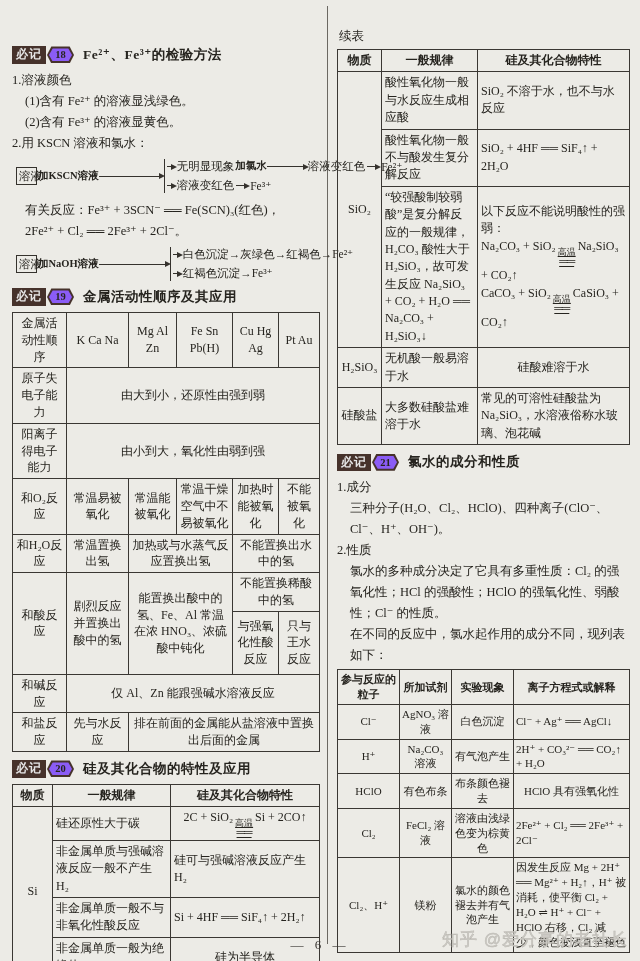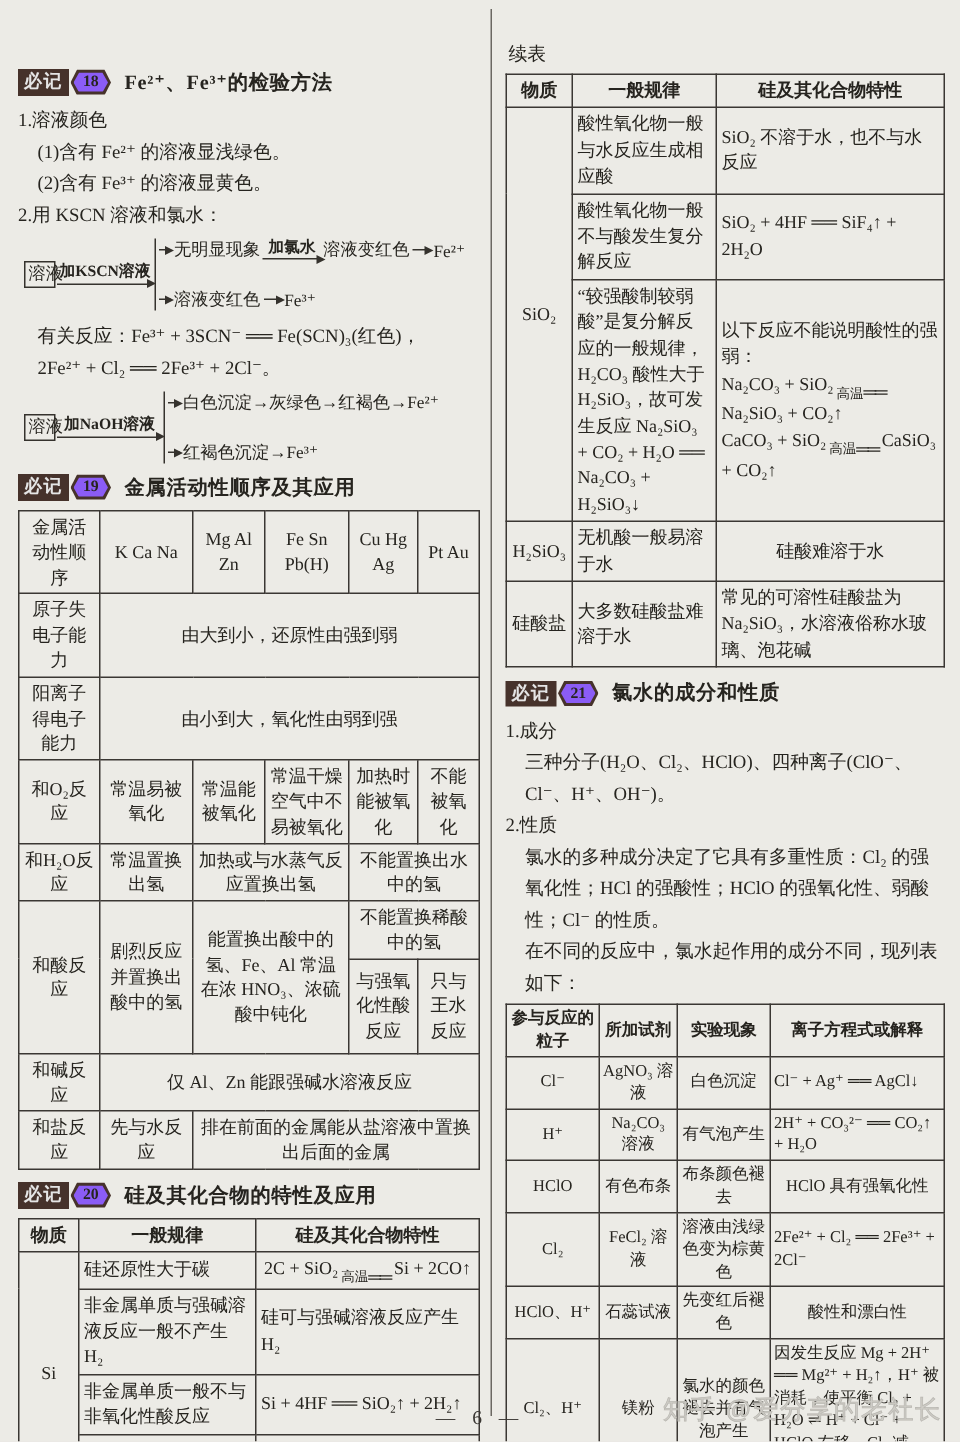--- a/index.html
+++ b/index.html
@@ -17,32 +17,32 @@
   .badge-num{margin-left:1px;width:27px;height:17px;clip-path:polygon(0 50%,16% 0,84% 0,100% 50%,84% 100%,16% 100%);background:#46322b;display:flex;align-items:center;justify-content:center;flex:none;}
   .badge-num-in{width:23px;height:13px;clip-path:polygon(0 50%,16% 0,84% 0,100% 50%,84% 100%,16% 100%);background:#8b5cf6;display:flex;align-items:center;justify-content:center;font-weight:bold;font-size:10.5px;}
   .sec-title{font-weight:bold;font-size:13.5px;letter-spacing:0.5px;}
 
   .para{font-size:12.5px;line-height:1.68;}
   .para.ind{padding-left:13px;}
 
   
   .flow{display:flex;align-items:center;margin:5px 0 7px 4px;font-size:11.5px;white-space:nowrap;}
   .flow-box{border:1px solid #35322d;width:15px;padding:1px 2px;text-align:center;word-break:break-all;line-height:1.25;flex:none;font-size:11.5px;}
-  .arrow-labeled{display:inline-flex;flex-direction:column;align-items:center;margin:0 1px;flex:none;}
+  .arrow-labeled{display:inline-flex;flex-direction:row;align-items:center;margin:0 1px;flex:none;}
   .al-label{font-size:10.5px;line-height:1.15;white-space:nowrap;font-weight:bold;}
   .al-line{display:block;height:0;border-top:1.2px solid #35322d;position:relative;}
   .al-line::after,.harrow::after{content:"";position:absolute;right:-2px;top:-3.5px;width:0;height:0;border-left:6px solid #35322d;border-top:3px solid transparent;border-bottom:3px solid transparent;}
   .harrow{display:inline-block;height:0;border-top:1.2px solid #35322d;position:relative;vertical-align:middle;margin:0 2px;flex:none;}
   .w8{width:8px}.w12{width:12px}.w40{width:40px}.w64{width:64px}.w70{width:70px}
-  .branches{display:inline-flex;flex-direction:column;gap:18px;border-left:1.2px solid #35322d;margin-left:0;}
+  .branches{display:inline-flex;flex-direction:column;gap:4px;border-left:1.2px solid #35322d;margin-left:0;}
   .branch{display:flex;align-items:center;}
   .bold{font-weight:normal;}
 
   
-  .eqo{display:inline-flex;flex-direction:row;align-items:center;vertical-align:-5px;line-height:1;margin:0 2px;}
+  .eqo{display:inline-flex;flex-direction:column;align-items:center;vertical-align:-5px;line-height:1;margin:0 2px;text-decoration:underline;}
   .eqo .over{font-size:9px;line-height:1;}
   .eqo .sign{font-size:12px;line-height:0.8;letter-spacing:-1px;}
 
   
   table{border-collapse:collapse;table-layout:fixed;width:100%;}
   td{border:1px solid #3a3733;padding:2px 3px;font-size:12px;line-height:1.4;vertical-align:middle;word-break:break-word;}
   .t19 td{text-align:center;}
   .thead{font-weight:bold;text-align:center;}
   .tl{text-align:left;}
   .tc{text-align:center;}
@@ -233,21 +233,21 @@
                 </span><span>Si + 2CO↑</span>
           </span>
         </td>
       </tr>
       <tr>
         <td class="tl">非金属单质与强碱溶液反应一般不产生 H₂</td>
         <td class="tl">硅可与强碱溶液反应产生 H₂</td>
       </tr>
       <tr>
         <td class="tl">非金属单质一般不与非氧化性酸反应</td>
-        <td class="tl">Si + 4HF ══ SiO₂↑ + 2H₂↑</td>
+        <td class="tl">Si + 4HF ══ SiF₄↑ + 2H₂↑</td>
       </tr>
       <tr>
         <td class="tl">非金属单质一般为绝缘体</td>
         <td class="tc">硅为半导体</td>
       </tr>
     </tbody>
       </table>
   </div>
 
   <div class="col right">
@@ -353,26 +353,20 @@
         <td>布条颜色褪去</td>
         <td>HClO 具有强氧化性</td>
       </tr>
       <tr>
         <td>Cl₂</td>
         <td>FeCl₂ 溶液</td>
         <td>溶液由浅绿色变为棕黄色</td>
         <td class="tl">2Fe²⁺ + Cl₂ ══ 2Fe³⁺ + 2Cl⁻</td>
       </tr>
       <tr>
-        <td>HClO、H⁺</td>
-        <td>石蕊试液</td>
-        <td>先变红后褪色</td>
-        <td>酸性和漂白性</td>
-      </tr>
-      <tr>
         <td>Cl₂、H⁺</td>
         <td>镁粉</td>
         <td>氯水的颜色褪去并有气泡产生</td>
         <td class="tl">因发生反应 Mg + 2H⁺ ══ Mg²⁺ + H₂↑，H⁺ 被消耗，使平衡 Cl₂ + H₂O ⇌ H⁺ + Cl⁻ + HClO 右移，Cl₂ 减少，颜色变浅直至褪色</td>
       </tr>
     </tbody>
       </table>
   </div>
 
   <div class="footer">— 6 —</div>

